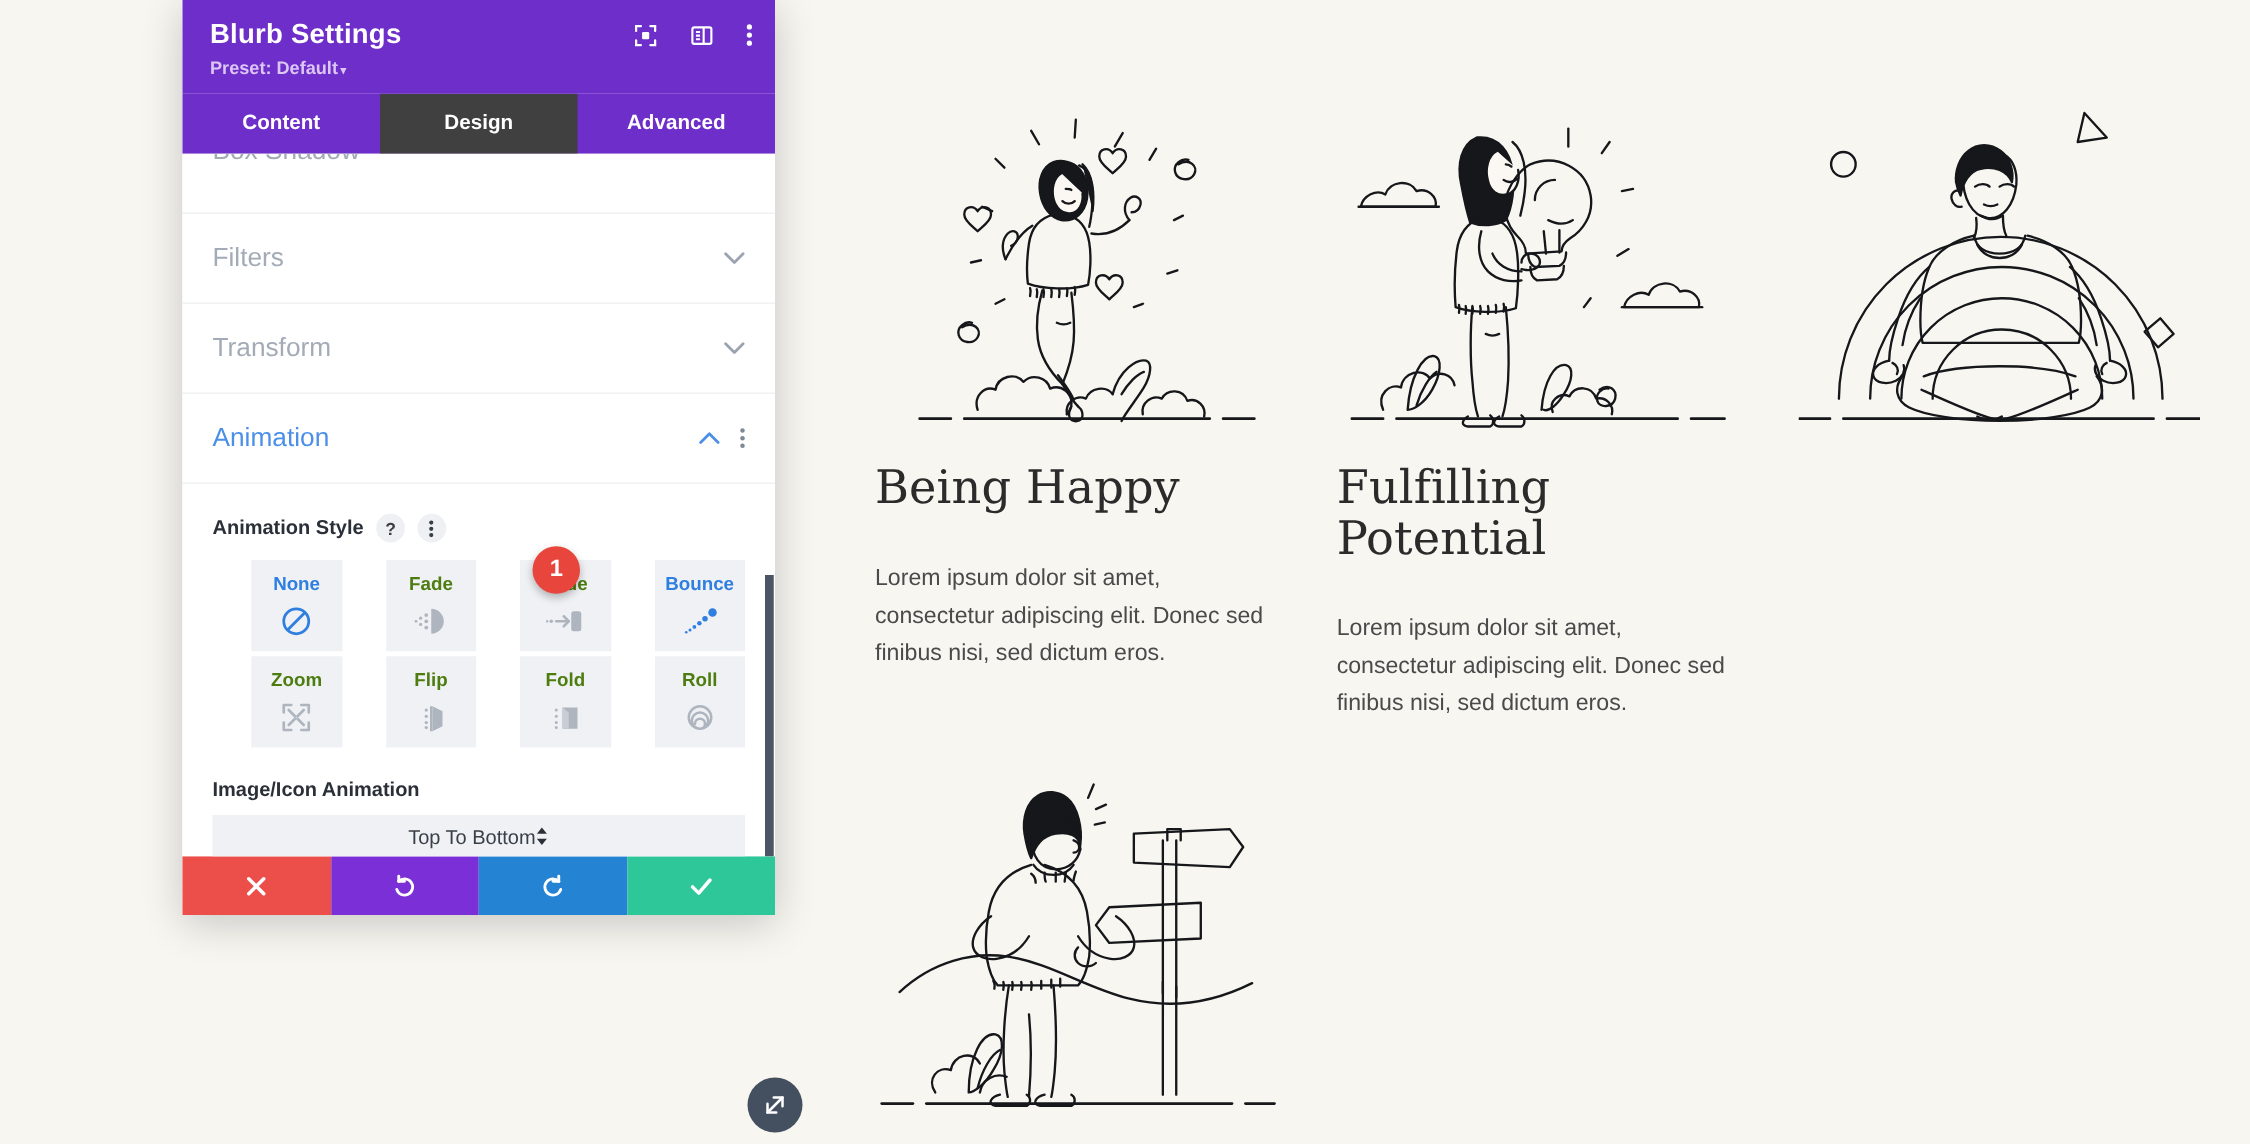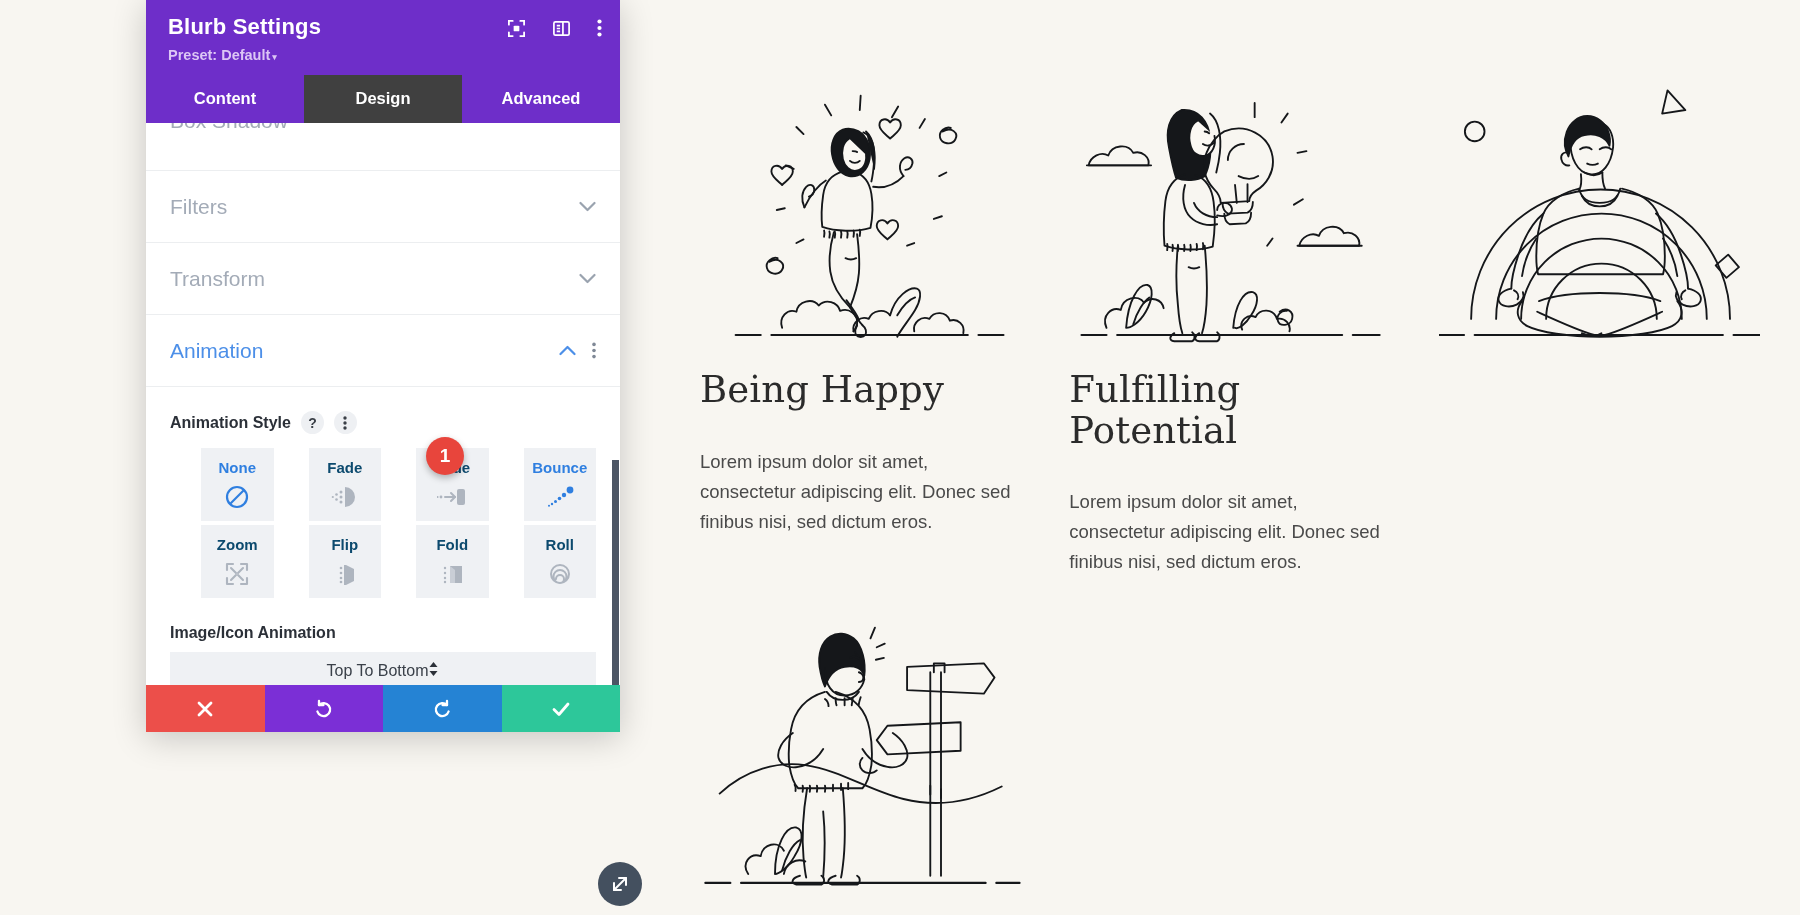--- a/index.html
+++ b/index.html
@@ -163,21 +163,21 @@
   .anim-cell {
     background: #eff1f4;
     height: 73px;
     display: flex; flex-direction: column;
     align-items: center; justify-content: center;
     gap: 7px;
     cursor: pointer;
     margin-left: 31px;
   }
   .anim-cell .lbl {
-    font-size: 15px; font-weight: bold; color: #0c4a6e;
+    font-size: 15px; font-weight: bold; color: #4d7c0f;
   }
   .anim-cell.sel .lbl, .anim-cell.hl .lbl { color: #2f7fe0; }
   .anim-icon { height: 28px; display: flex; align-items: center; }
 
   .badge {
     position: absolute;
     width: 38px; height: 38px; border-radius: 50%;
     background: #e8453c;
     color: #fff;
     display: flex; align-items: center; justify-content: center;

